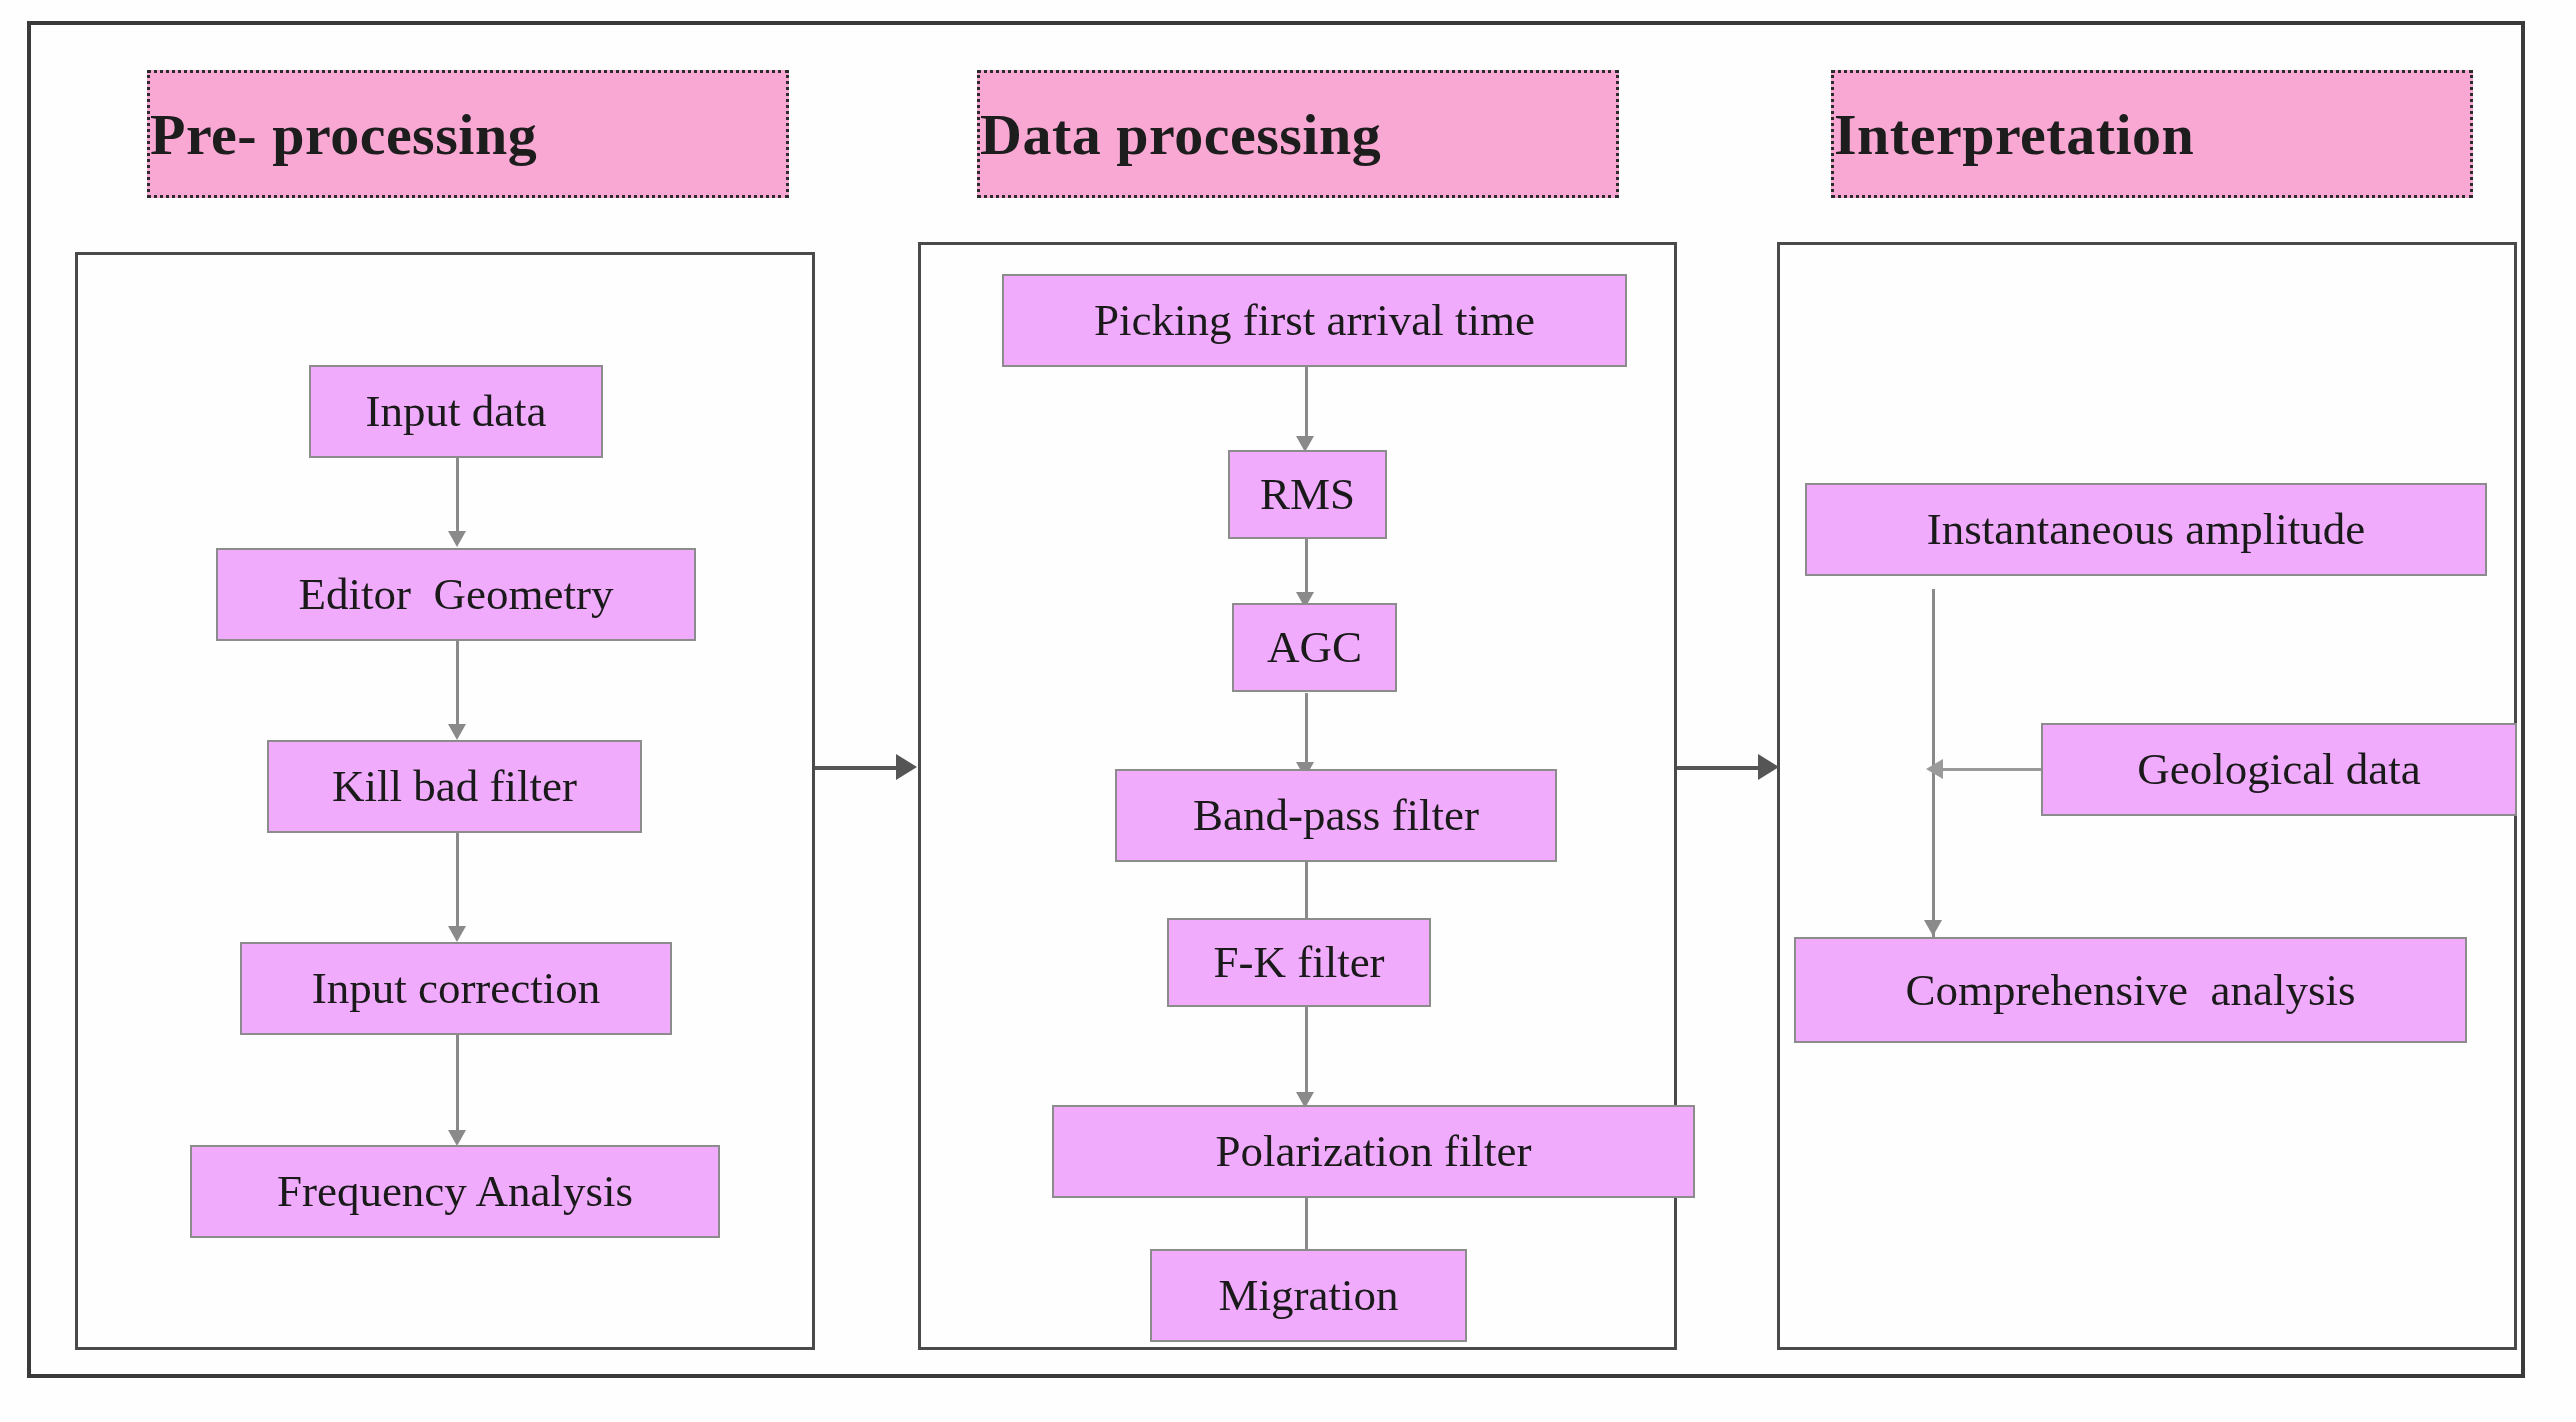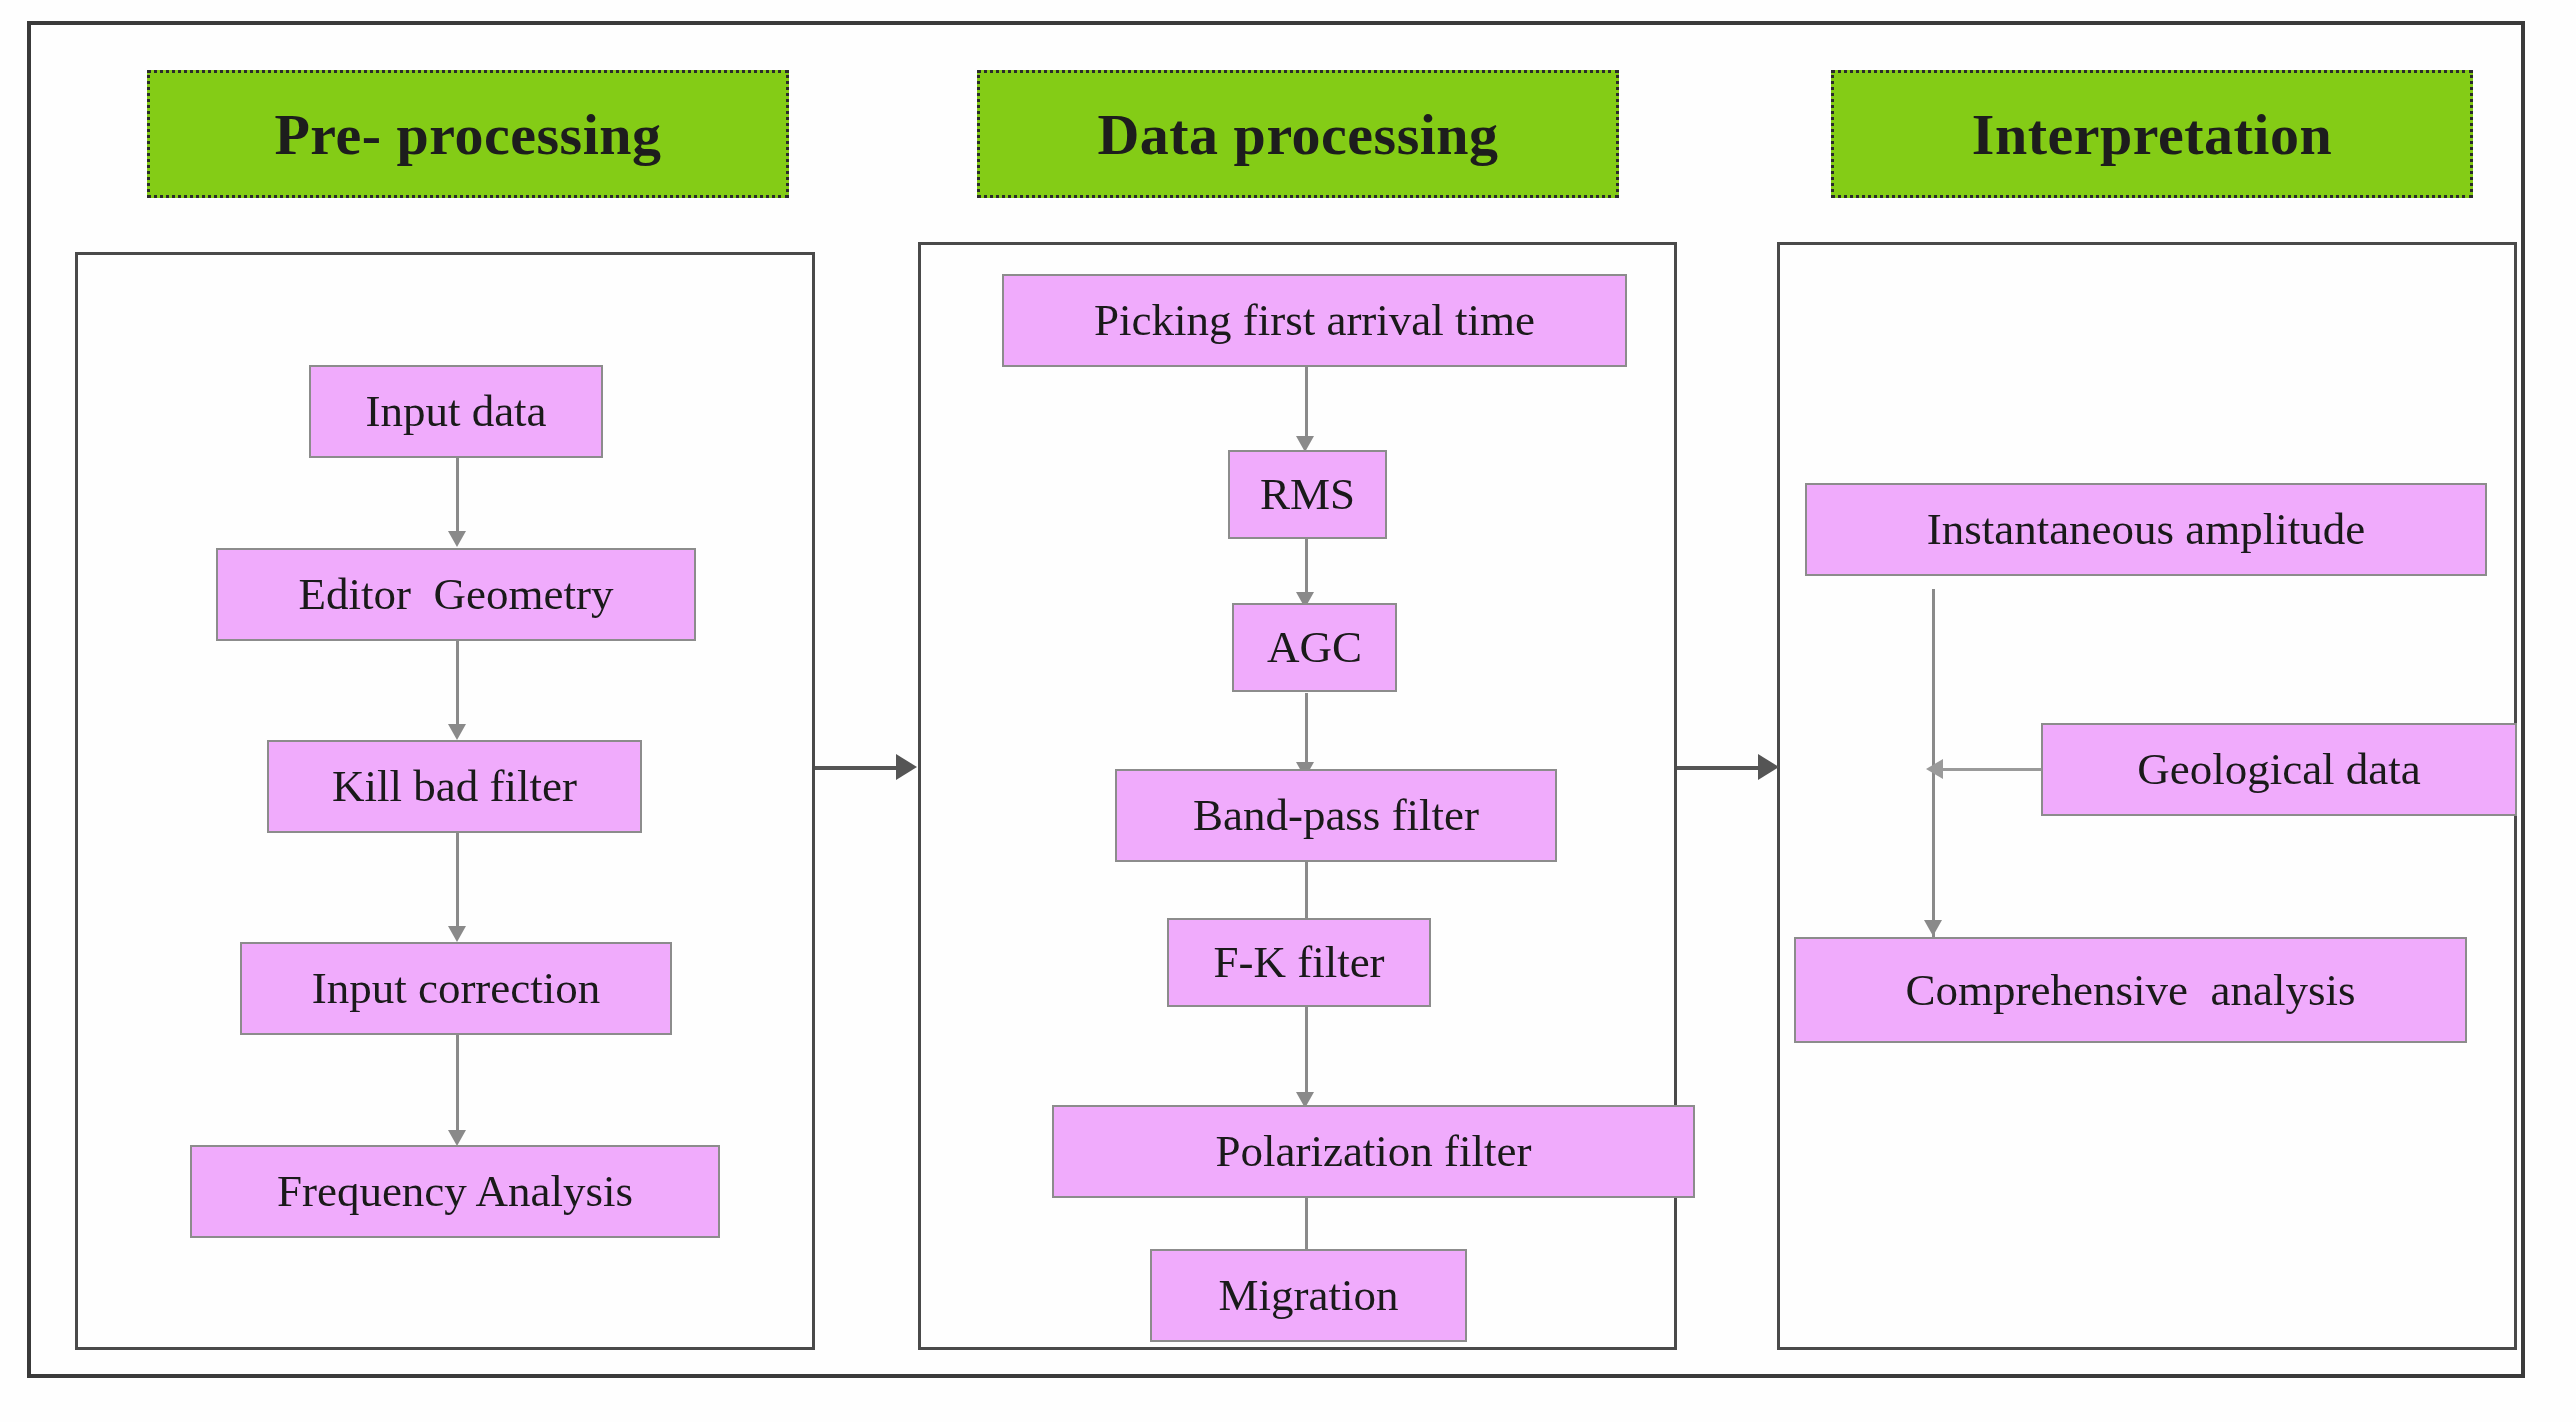--- a/index.html
+++ b/index.html
@@ -30,22 +30,21 @@
     background: #fefefe;
   }
 
   
   .stage-header {
     position: absolute;
     border: 3.8px dotted #2b2b2b;
     box-sizing: border-box;
     display: flex;
     align-items: center;
-    justify-content: center;
-    background: #84cc16;
+    background: #f9a8d4;
   }
   .stage-header-label {
     font-weight: bold;
     font-size: 58px;
     color: #1d1d1d;
     letter-spacing: 0.5px;
     white-space: nowrap;
     font-family: "Liberation Serif", "DejaVu Serif", serif;
   }
 

